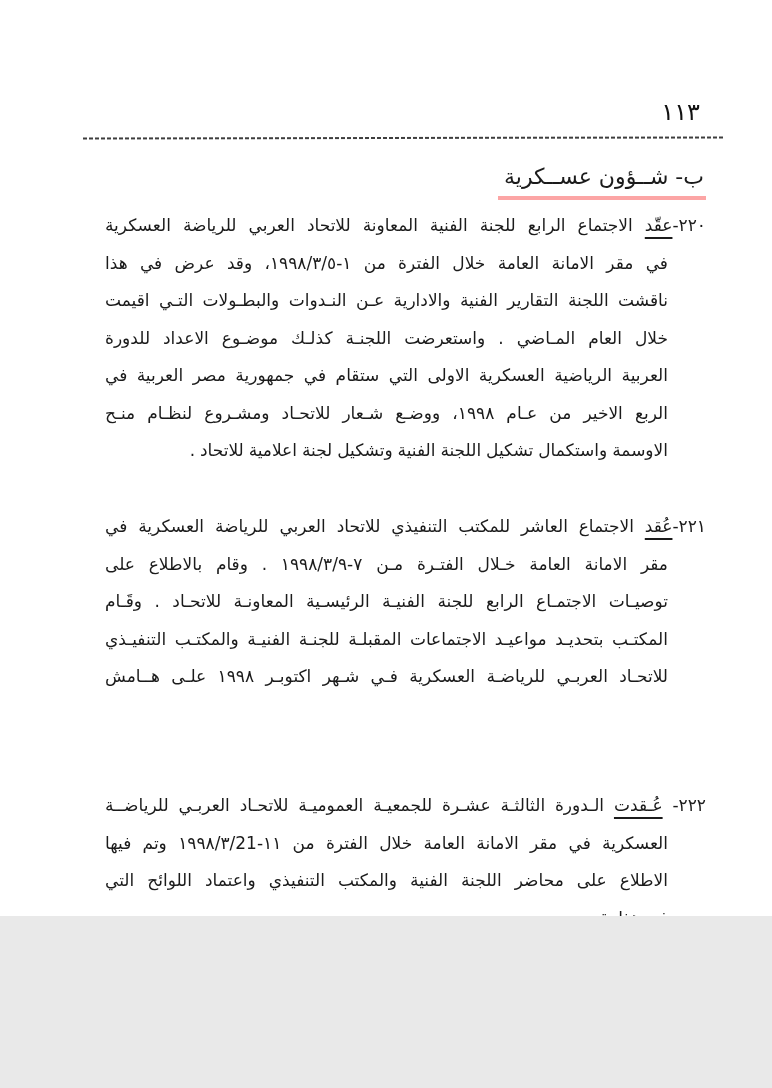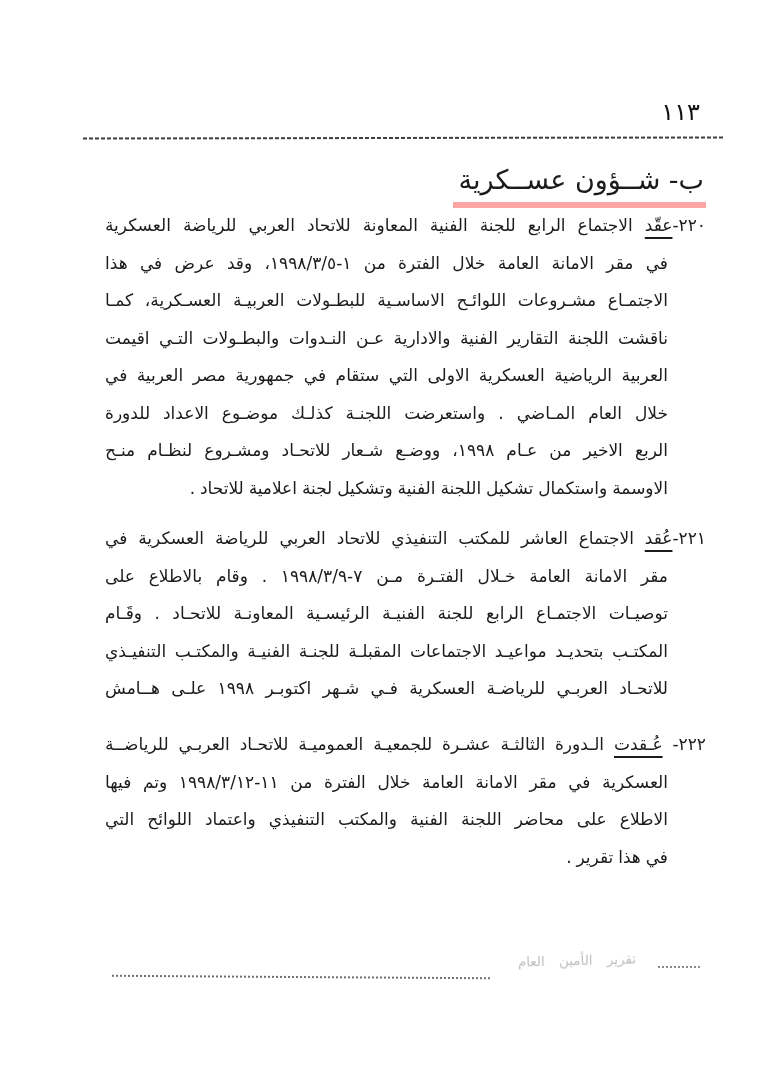--- a/index.html
+++ b/index.html
@@ -1,19 +1,19 @@
 <!DOCTYPE html>
 <html><head>
 <meta charset="utf-8">
 <style>
   html, body { margin: 0; padding: 0; background: #e9e9e9; }
   .page {
     position: relative;
     width: 772px;
-    height: 1088px;
+    height: 916px;
     margin: 0 auto;
     background: #ffffff;
     direction: rtl;
     font-family: "DejaVu Sans", sans-serif;
     color: #1b1b1b;
     overflow: hidden;
   }
   .page-number {
     position: absolute;
     top: 98px;
@@ -33,38 +33,38 @@
   }
   .heading-row {
     position: absolute;
     top: 164px;
     right: 66px;
     left: 105px;
     text-align: right;
   }
   .section-heading {
     display: inline-block;
-    font-size: 27px;
+    font-size: 22px;
     letter-spacing: 0.5px;
     padding: 0 2px 7px 6px;
-    border-bottom: 6px solid #fca5a5;
+    border-bottom: 4px solid #fca5a5;
     margin-left: 36px;
   }
   .para {
     position: absolute;
     right: 66px;
     left: 105px;
     padding-right: 38px;
     font-size: 17px;
     line-height: 37.5px;
     word-spacing: -0.5px;
   }
   .para-220 { top: 207px; }
-  .para-221 { top: 520px; }
-  .para-222 { top: 726px; }
+  .para-221 { top: 508px; }
+  .para-222 { top: 787px; }
   .line {
     text-align: justify;
     text-align-last: justify;
     white-space: nowrap;
     overflow: visible;
   }
   .line { white-space: normal; }
   .first-line { margin-right: -38px; }
   .last-line { text-align: justify; text-align-last: auto; }
   .first-word {
@@ -116,43 +116,42 @@
 
   <div class="heading-row">
     <span class="section-heading">ب- شــؤون عســكرية</span>
   </div>
 
   <div class="para para-220">
     <div class="line first-line">
       <span>٢٢٠-</span><span class="first-word">عقّد</span><span> الاجتماع الرابع للجنة الفنية المعاونة للاتحاد العربي للرياضة  العسكرية</span>
     </div>
     <div class="line">في مقر الامانة العامة خلال الفترة من ١-١٩٩٨/٣/٥، وقد عرض  في  هذا</div>
-    <div class="line">الاجتمـاع مشـروعات اللوائـح الاساسـية للبطـولات العربيـة العسـكرية، كمـا</div>
     <div class="line">ناقشت اللجنة التقارير الفنية والادارية عـن النـدوات والبطـولات التـي اقيمت</div>
+    <div class="line">خلال العام  المـاضي . واستعرضت اللجنـة كذلـك موضـوع الاعداد للدورة</div>
     <div class="line">العربية الرياضية العسكرية الاولى التي ستقام في جمهورية مصر العربية في</div>
-    <div class="line">خلال العام  المـاضي . واستعرضت اللجنـة كذلـك موضـوع الاعداد للدورة</div>
     <div class="line">الربع الاخير من عـام ١٩٩٨، ووضـع شـعار للاتحـاد ومشـروع لنظـام منـح</div>
     <div class="line last-line">الاوسمة واستكمال تشكيل اللجنة الفنية وتشكيل لجنة اعلامية للاتحاد .</div>
   </div>
 
   <div class="para para-221">
     <div class="line first-line">
       <span>٢٢١-</span><span class="first-word">عُقد</span><span> الاجتماع العاشر للمكتب التنفيذي للاتحاد العربي للرياضة العسكرية  في</span>
     </div>
     <div class="line">مقر الامانة العامة  خـلال الفتـرة مـن ٧-١٩٩٨/٣/٩ . وقام بالاطلاع على</div>
     <div class="line">توصيـات الاجتمـاع الرابع للجنة الفنيـة الرئيسـية المعاونـة للاتحـاد . وقَـام</div>
     <div class="line">المكتـب بتحديـد مواعيـد الاجتماعات المقبلـة للجنـة الفنيـة والمكتـب التنفيـذي</div>
     <div class="line">للاتحـاد العربـي للرياضـة العسكرية فـي شـهر اكتوبـر ١٩٩٨ علـى هــامش</div>
   </div>
 
   <div class="para para-222">
     <div class="line first-line">
       <span>٢٢٢- </span><span class="first-word">عُـقدت</span><span> الـدورة الثالثـة عشـرة للجمعيـة العموميـة للاتحـاد العربـي للرياضــة</span>
     </div>
-    <div class="line">العسكرية في مقر الامانة العامة خلال الفترة من ١١-١٩٩٨/٣/١٢ وتم فيها</div>
+    <div class="line">العسكرية في مقر الامانة العامة خلال الفترة من ١١-١٩٩٨/٣/21 وتم فيها</div>
     <div class="line">الاطلاع على محاضر اللجنة الفنية  والمكتب التنفيذي واعتماد اللوائح التي</div>
     <div class="line last-line">في هذا تقرير .</div>
   </div>
 
   <div class="footer-rule-long"></div>
   <div class="footer-stamp">تقرير الأمين العام</div>
   <div class="footer-rule-short"></div>
 
 </div>
 

